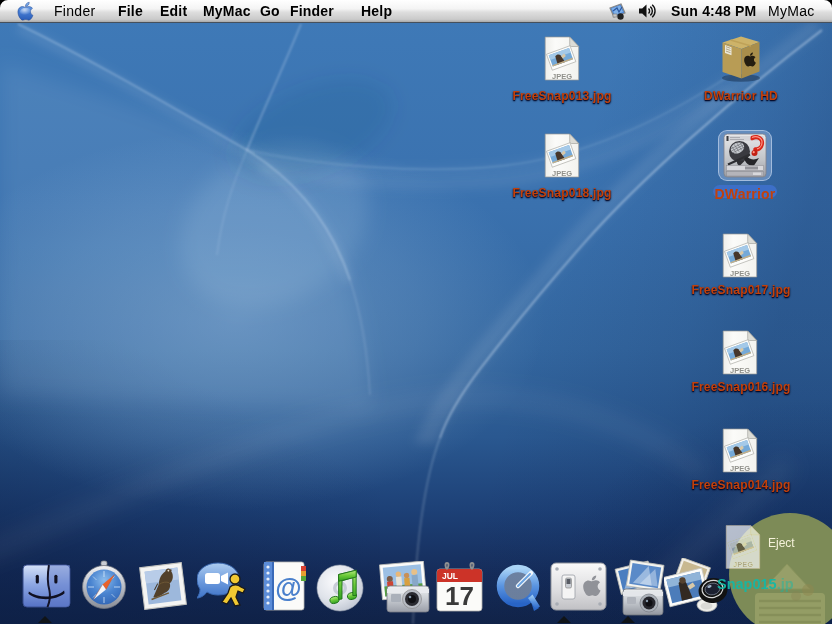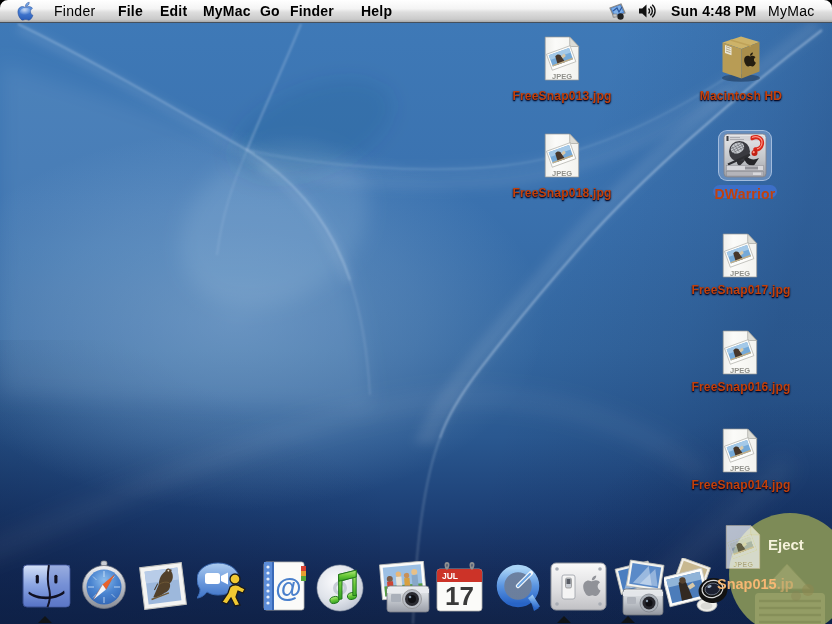--- a/index.html
+++ b/index.html
@@ -176,21 +176,21 @@
 <svg class="ic" style="left:714px;top:33px" width="54" height="52" viewBox="0 0 54 52">
  <ellipse cx="27" cy="45" rx="19" ry="3.8" fill="#0a1a30" opacity="0.4"></ellipse>
  <path d="M8.5,9.5 L27,3.5 L45.5,9 L27.5,16 Z" fill="#cdb369"></path>
  <path d="M8.5,9.5 L27.5,16 L27.5,45.5 L8.5,39 Z" fill="#b89c55"></path>
  <path d="M27.5,16 L45.5,9 L45.5,38.5 L27.5,45.5 Z" fill="#a98e4b"></path>
  <path d="M16.5,7 L37,13" stroke="#bfa258" stroke-width="1.5"></path>
  <path d="M11,12 l6.5,2.3 v8 l-6.5,-2.3 z" fill="#ece8da"></path>
  <path d="M12,13.7 l4.5,1.6 M12,15.9 l4.5,1.6 M12,18.1 l4.5,1.6" stroke="#8a7a4a" stroke-width="0.6"></path>
  <path transform="translate(30,18.5) scale(0.078)" fill="#241d10" d="M127.5,107c-0.1-14.7,6.6-25.8,20-34-7.5-10.8-18.9-16.7-33.9-17.8-14.2-1.2-29.7,8.3-35.4,8.3-6,0-19.8-7.9-30.6-7.9C25.3,56,1.6,73.4,1.6,108.9c0,10.5,1.9,21.3,5.8,32.5,5.1,14.7,23.6,50.7,42.9,50.1,10.1-0.2,17.2-7.2,30.3-7.2,12.7,0,19.3,7.2,30.6,7.2,19.4-0.3,36.2-33,41-47.8-26.1-12.3-24.7-36-24.7-36.7zM104.9,41.3c10.9-13,9.9-24.8,9.6-29-9.6,0.6-20.8,6.6-27.2,14-7,7.9-11.1,17.7-10.2,28.7,10.4,0.8,20-4.5,27.8-13.7z"></path>
 </svg>
-<div class="lbl" style="left:661px;top:89px;width:160px">Macintosh HD</div>
+<div class="lbl" style="left:661px;top:89px;width:160px">DWarrior HD</div>
 
 <div style="position:absolute;left:718px;top:130px;width:54px;height:51px;background:rgba(140,170,210,0.55);border:1px solid rgba(190,210,235,0.7);border-radius:9px;box-sizing:border-box;"></div>
 <svg class="ic" style="left:723px;top:133px" width="44" height="45" viewBox="0 0 44 45">
  <defs>
       <linearGradient id="dskg" x1="0" y1="0" x2="0" y2="1">
   <stop offset="0" stop-color="#e8e8ea"></stop>
         <stop offset="0.6" stop-color="#c2c4c8"></stop>
         <stop offset="1" stop-color="#9a9ca2"></stop>
       </linearGradient>
     </defs>
@@ -235,21 +235,21 @@
 <div class="lbl" style="left:661px;top:478px;width:160px">FreeSnap014.jpg</div>
 
 <div style="position:absolute;left:729px;top:513px;width:122px;height:122px;border-radius:50%;background:#7d8b57;"></div>
 <svg class="ic" style="left:748px;top:562px" width="84" height="72" viewBox="0 0 84 72" opacity="0.22">
  <path d="M39,2 L62,27 L16,27 Z" fill="#f2e9ac" stroke="#b8b070" stroke-width="1"></path>
  <rect x="7" y="31" width="70" height="41" rx="4" fill="#e8df98"></rect>
  <path d="M11,39 h62 M11,46 h62 M11,53 h62 M11,60 h62 M11,67 h62" stroke="#a8a060" stroke-width="2.5"></path>
  <circle cx="60" cy="28" r="6" fill="#cc7733" opacity="0.5"></circle>
  <circle cx="48" cy="34" r="5" fill="#b06040" opacity="0.35"></circle>
 </svg>
-<div style="position:absolute;left:768px;top:536px;font-size:15px;font-weight:bold;color:#f5f2da;">Eject</div>
+<div style="position:absolute;left:768px;top:536px;font-size:12px;font-weight:normal;color:#f5f2da;">Eject</div>
 
 <svg class="ic" style="left:22px;top:564px" width="49" height="44" viewBox="0 0 50 45">
  <defs>
       <linearGradient id="fing" x1="0" y1="0" x2="0" y2="1">
   <stop offset="0" stop-color="#d5e2f8"></stop>
         <stop offset="0.45" stop-color="#8fa9e4"></stop>
         <stop offset="1" stop-color="#5572c5"></stop>
       </linearGradient>
     </defs>
  <rect x="1" y="1" width="48" height="43" rx="4" fill="url(#fing)" stroke="#3a4f8f" stroke-width="1"></rect>
@@ -485,21 +485,21 @@
  <ellipse cx="18.5" cy="15" rx="10.5" ry="8.5" fill="none" stroke="#d8d8d8" stroke-width="1.2" transform="rotate(-12 18.5 15)"></ellipse>
  <ellipse cx="18.5" cy="15" rx="7.5" ry="5.8" fill="#1c2030" transform="rotate(-12 18.5 15)"></ellipse>
  <ellipse cx="18.5" cy="15" rx="7.5" ry="5.8" fill="none" stroke="#8890a0" stroke-width="0.7" transform="rotate(-12 18.5 15)"></ellipse>
  <ellipse cx="15.5" cy="12.5" rx="2.2" ry="1.3" fill="#9fb2c8" transform="rotate(-20 15.5 12.5)"></ellipse>
  <ellipse cx="12.5" cy="32" rx="6" ry="3.5" fill="#dadad6"></ellipse>
 </svg>
 
 <svg class="ic" style="left:725px;top:524px;opacity:0.68;filter:sepia(0.55) saturate(0.9) brightness(1.13)" width="36" height="46">
     <use href="#jpegicon"></use>
   </svg>
-<div style="position:absolute;left:717px;top:576px;font-size:14.5px;font-weight:bold;color:#fdba74;opacity:0.95;">Snap015<span style="opacity:0.5">.jp</span></div>
+<div style="position:absolute;left:717px;top:576px;font-size:14.5px;font-weight:bold;color:#14b8a6;opacity:0.95;">Snap015<span style="opacity:0.5">.jp</span></div>
 
 <svg class="ic" style="left:38px;top:616px" width="14" height="7">
     <path d="M7,0 L14,7 L0,7 Z" fill="#101418"></path>
   </svg>
 <svg class="ic" style="left:557px;top:616px" width="14" height="7">
     <path d="M7,0 L14,7 L0,7 Z" fill="#101418"></path>
   </svg>
 <svg class="ic" style="left:621px;top:616px" width="14" height="7">
     <path d="M7,0 L14,7 L0,7 Z" fill="#101418"></path>
   </svg>

